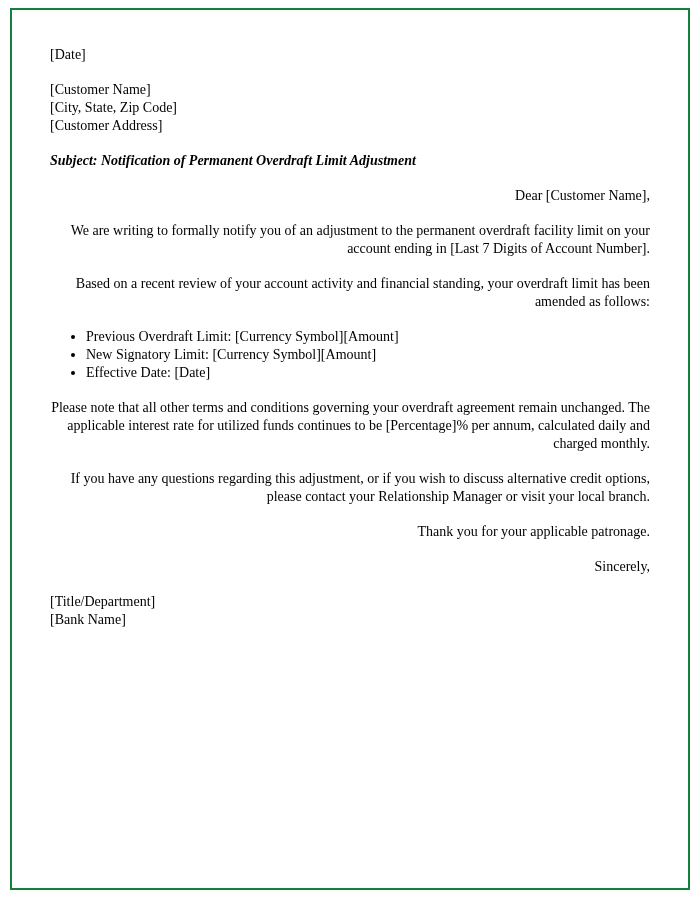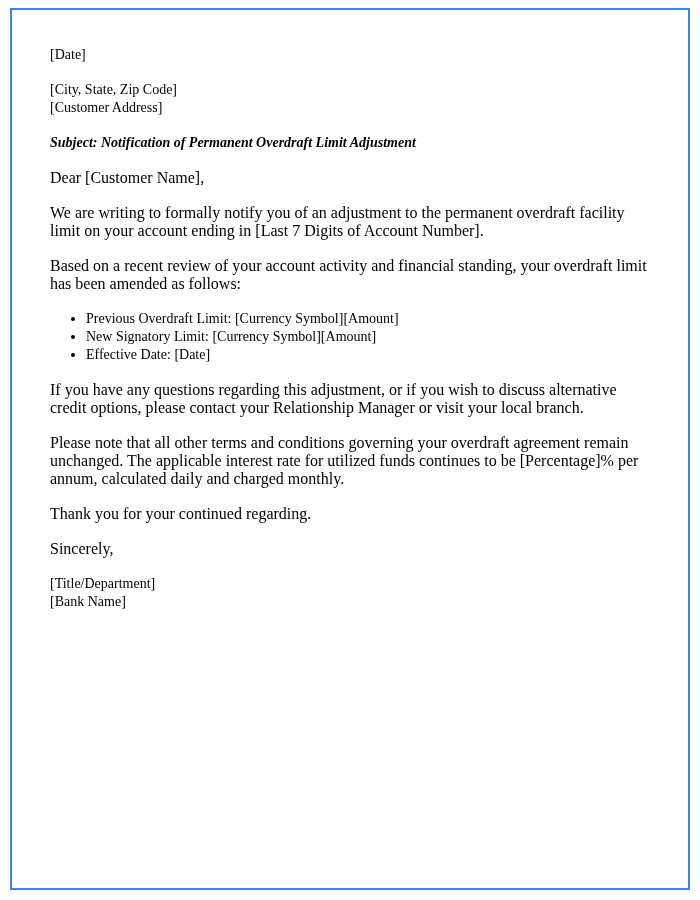--- a/index.html
+++ b/index.html
@@ -15,36 +15,37 @@
       font-family: "Liberation Serif", "DejaVu Serif", serif;
       color: #000000;
       overflow: hidden;
     }
     .page {
       position: absolute;
       left: 10px;
       top: 8px;
       right: 10px;
       bottom: 10px;
-      border: 2px solid #3b82f6;
+      border: 2px solid #15803d;
       box-sizing: border-box;
       padding: 36px 38px;
     }
     .line {
       font-size: 14px;
       line-height: 18px;
       margin: 0;
     }
     .block {
       margin: 0 0 17px 0;
     }
     .para {
-      font-size: 16px;
+      font-size: 14px;
       line-height: 18px;
       margin: 16px 0 17px 0;
+      text-align: right;
     }
     .subject {
       font-weight: bold;
       font-style: italic;
     }
     ul.bullets {
       margin: 0 0 17px 0;
       padding: 0 0 0 36px;
       list-style-type: disc;
     }
@@ -59,20 +60,21 @@
   </style>
 </head>
 <body>
 
 <div class="canvas">
   <div class="page">
 
     <div class="line block">[Date]</div>
 
     <div class="block">
+      <div class="line">[Customer Name]</div>
       <div class="line">[City, State, Zip Code]</div>
       <div class="line">[Customer Address]</div>
     </div>
 
     <div class="line block subject">Subject: Notification of Permanent Overdraft Limit Adjustment</div>
 
     <p class="para">Dear [Customer Name],</p>
 
     <p class="para">We are writing to formally notify you of an adjustment to the permanent overdraft facility limit on your account ending in [Last 7 Digits of Account Number].</p>
 
@@ -83,25 +85,25 @@
         <span class="b">Previous Overdraft Limit:</span><span> [Currency Symbol][Amount]</span>
       </li>
       <li>
         <span class="b">New Signatory Limit:</span><span> [Currency Symbol][Amount]</span>
       </li>
       <li>
         <span class="b">Effective Date:</span><span> [Date]</span>
       </li>
     </ul>
 
+    <p class="para">Please note that all other terms and conditions governing your overdraft agreement remain unchanged. The applicable interest rate for utilized funds continues to be [Percentage]% per annum, calculated daily and charged monthly.</p>
+
     <p class="para">If you have any questions regarding this adjustment, or if you wish to discuss alternative credit options, please contact your Relationship Manager or visit your local branch.</p>
 
-    <p class="para">Please note that all other terms and conditions governing your overdraft agreement remain unchanged. The applicable interest rate for utilized funds continues to be [Percentage]% per annum, calculated daily and charged monthly.</p>
-
-    <p class="para">Thank you for your continued regarding.</p>
+    <p class="para">Thank you for your applicable patronage.</p>
 
     <p class="para">Sincerely,</p>
 
     <div class="block">
       <div class="line">[Title/Department]</div>
       <div class="line">[Bank Name]</div>
     </div>
 
   </div>
 </div>

